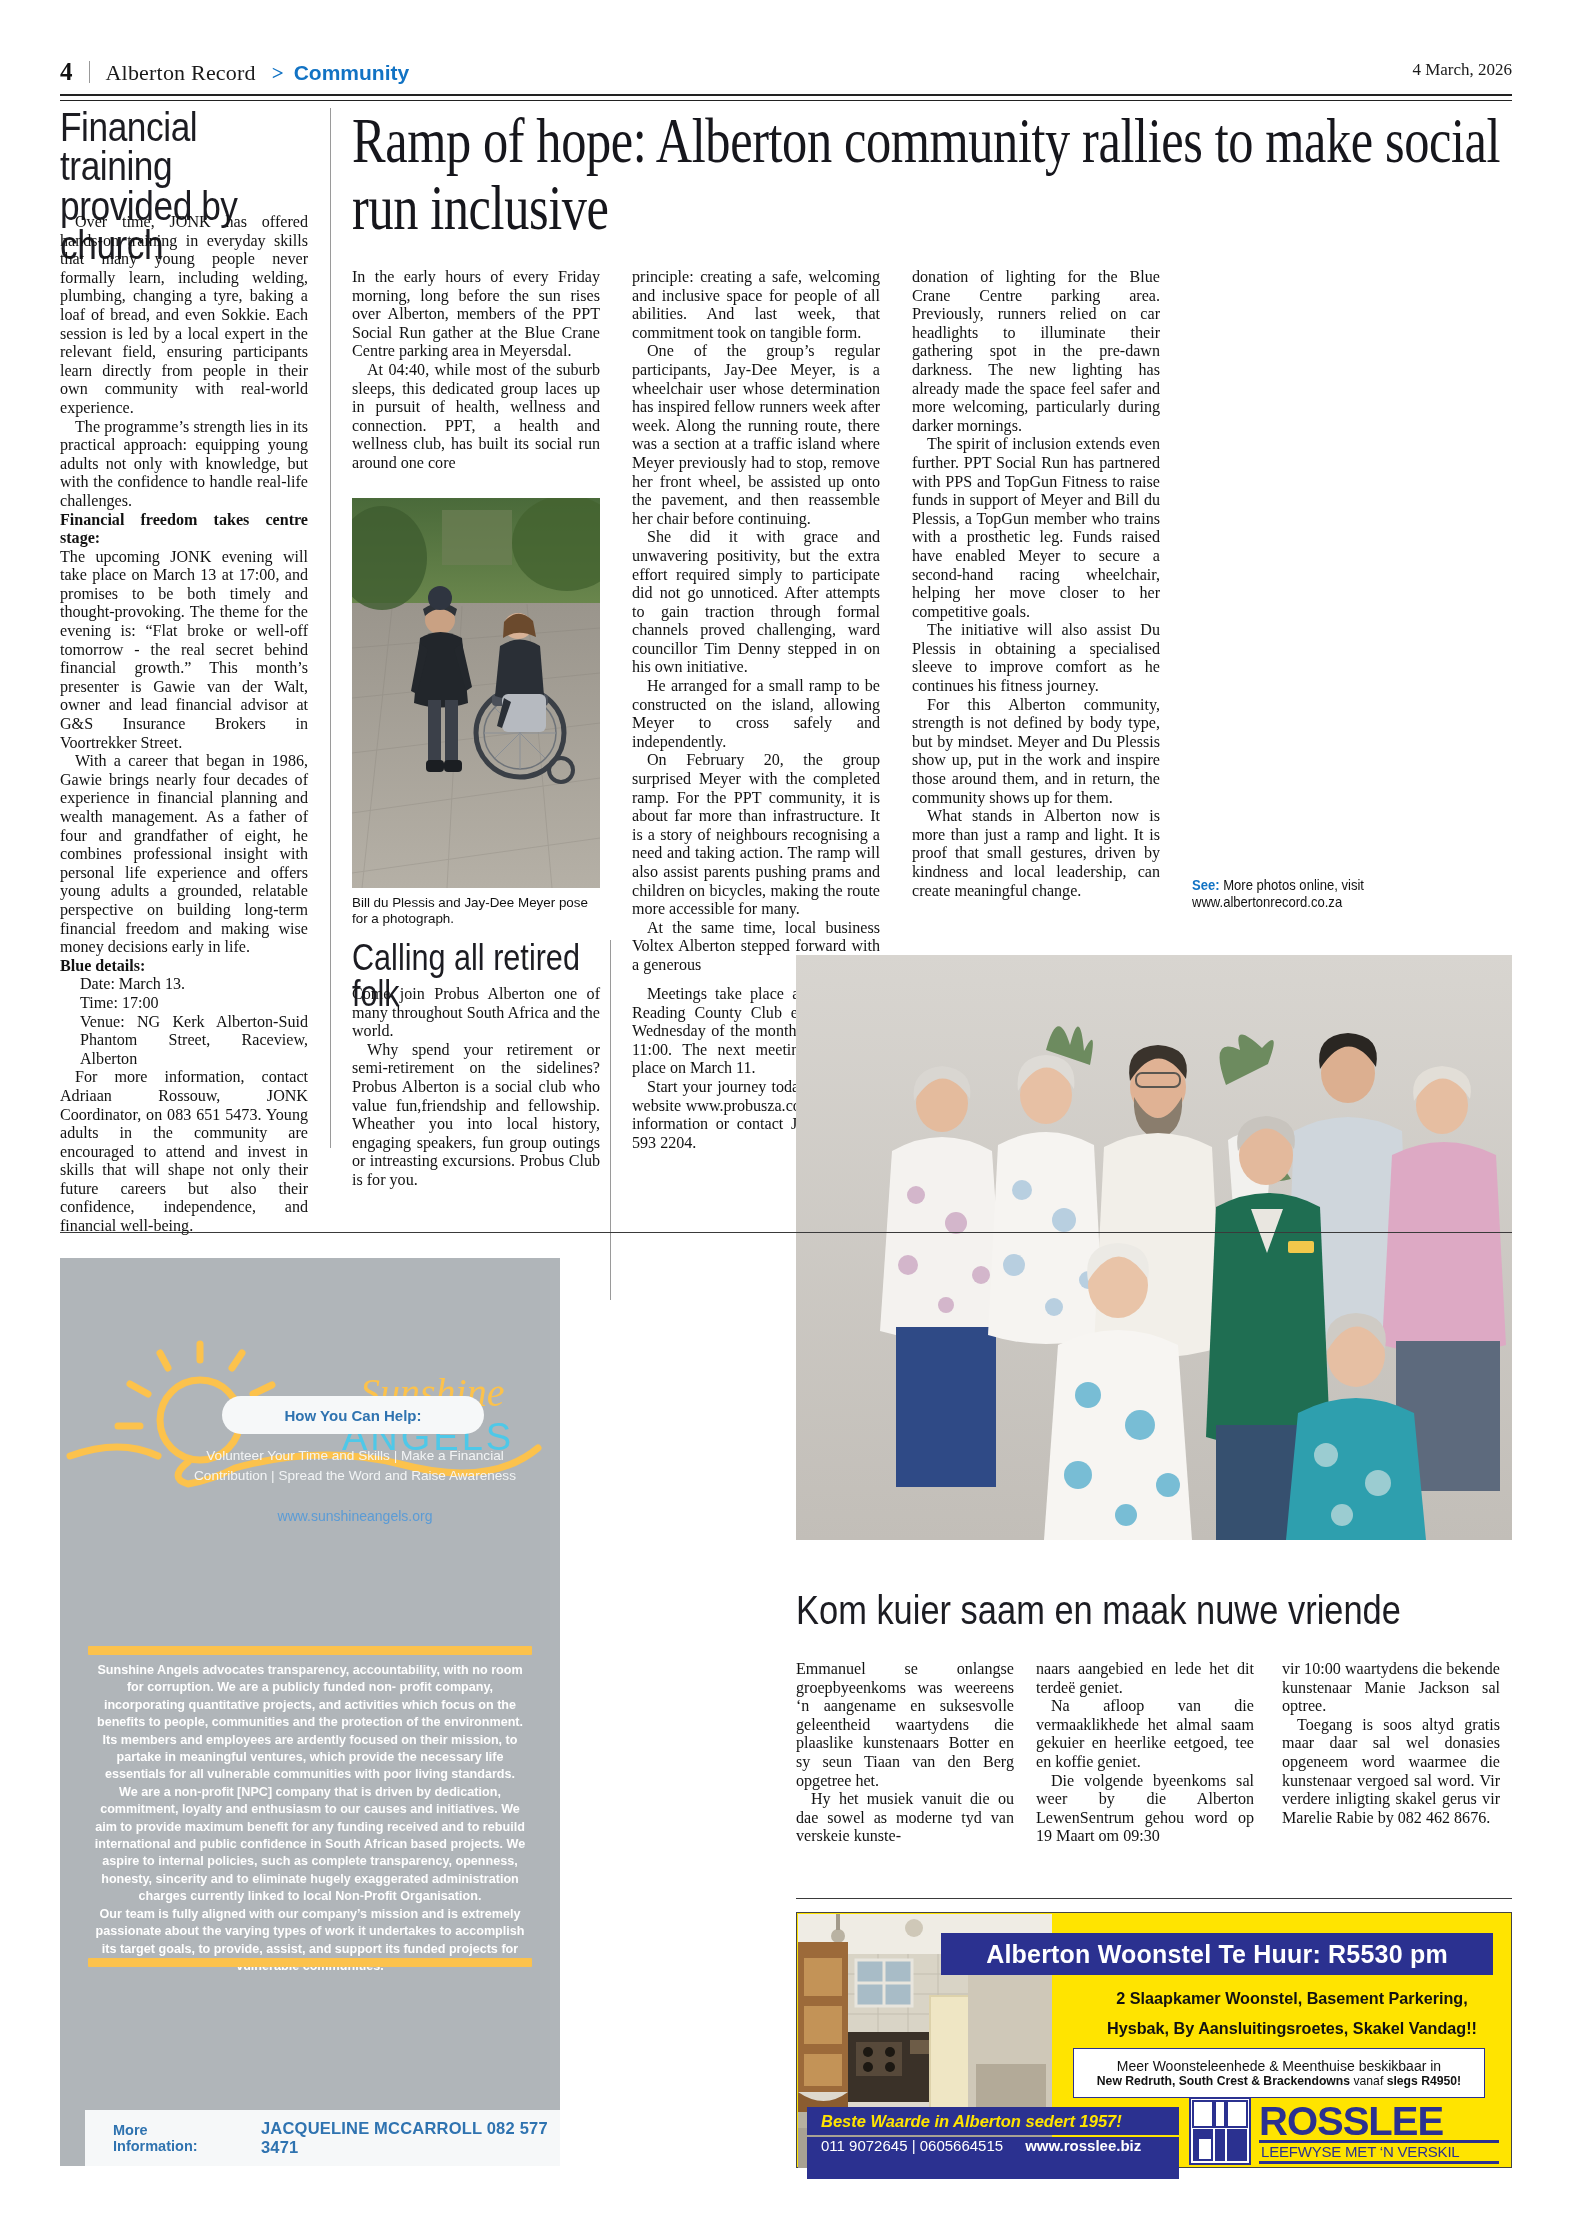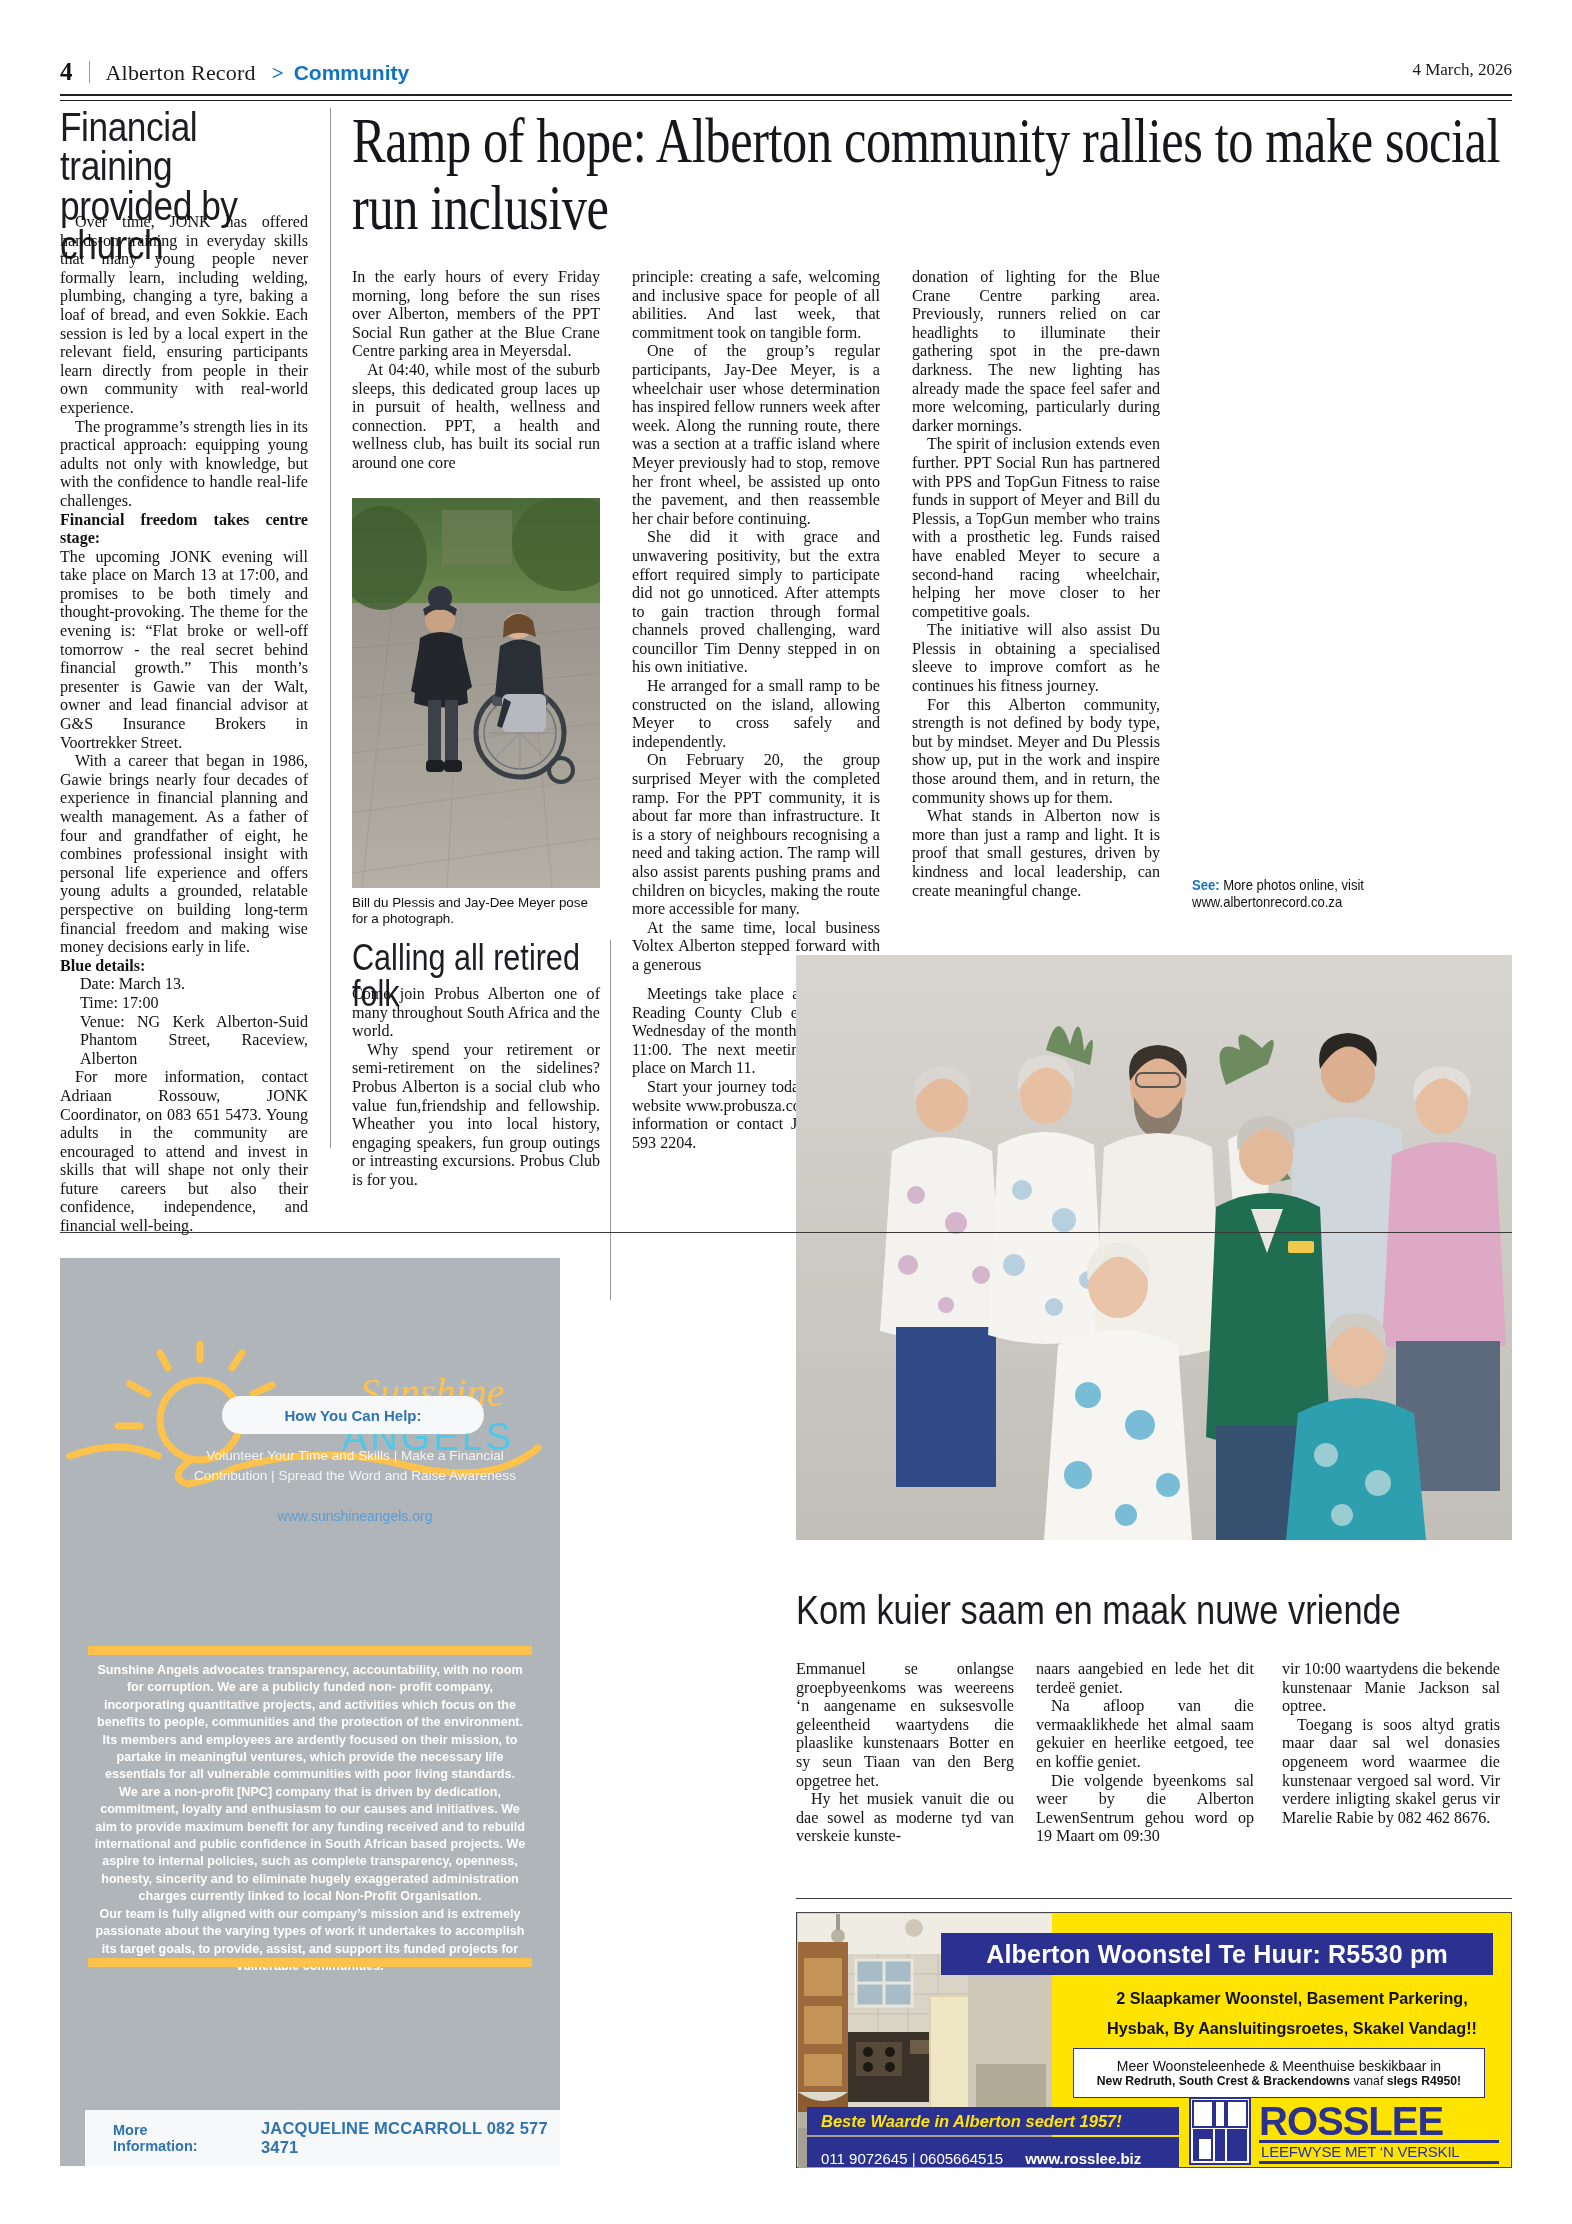--- a/index.html
+++ b/index.html
@@ -104,21 +104,21 @@
   .ross-banner span{color:#fff;font-family:"Liberation Sans",sans-serif;font-weight:bold;font-size:25px;letter-spacing:.2px;}
   .ross-l1{position:absolute;left:290px;top:76px;width:410px;text-align:center;font-family:"Liberation Sans",sans-serif;font-weight:bold;font-size:16.2px;color:#111;}
   .ross-l2{position:absolute;left:290px;top:106px;width:410px;text-align:center;font-family:"Liberation Sans",sans-serif;font-weight:bold;font-size:16.2px;color:#111;}
   .ross-box{position:absolute;left:276px;top:135px;width:412px;height:50px;background:#fff;border:1px solid #2b3190;box-sizing:border-box;
             display:flex;flex-direction:column;align-items:center;justify-content:center;}
   .ross-box .r1{font-family:"Liberation Sans",sans-serif;font-size:14px;color:#111;}
   .ross-box .r2{font-family:"Liberation Sans",sans-serif;font-size:12.2px;color:#111;}
   .ross-box .r2 b{font-weight:bold;}
   .ross-strap{position:absolute;left:10px;top:194px;width:372px;height:28px;background:#2b3190;display:flex;align-items:center;}
   .ross-strap span{color:#ffe400;font-family:"Liberation Sans",sans-serif;font-weight:bold;font-style:italic;font-size:16.5px;margin-left:14px;}
-  .ross-phone{position:absolute;left:10px;top:224px;width:372px;height:30px;background:#2b3190;display:flex;align-items:flex-end;}
+  .ross-phone{position:absolute;left:10px;top:224px;width:372px;height:42px;background:#2b3190;display:flex;align-items:flex-start;}
   .ross-phone .pn{color:#fff;font-family:"Liberation Sans",sans-serif;font-size:15px;margin-left:14px;}
   .ross-phone .pw{color:#fff;font-family:"Liberation Sans",sans-serif;font-weight:bold;font-size:15px;margin-left:22px;}
   .ross-logo{position:absolute;left:392px;top:186px;width:314px;height:66px;}
   .ross-word{position:absolute;left:70px;top:0;font-family:"Liberation Sans",sans-serif;font-weight:bold;font-size:40px;color:#2b3190;letter-spacing:-1px;}
   .ross-sub{position:absolute;left:72px;top:44px;font-family:"Liberation Sans",sans-serif;font-size:15px;color:#2b3190;letter-spacing:-0.2px;}
   .ross-ul{position:absolute;left:70px;top:41px;width:240px;height:3px;background:#2b3190;}
   .ross-ul2{position:absolute;left:70px;top:62px;width:240px;height:3px;background:#2b3190;}
   .ross-mark{position:absolute;left:0;top:-2px;width:62px;height:68px;border:2px solid #2b3190;box-sizing:border-box;}
 
   .hr-a{left:60px;top:1232px;width:1452px;}

